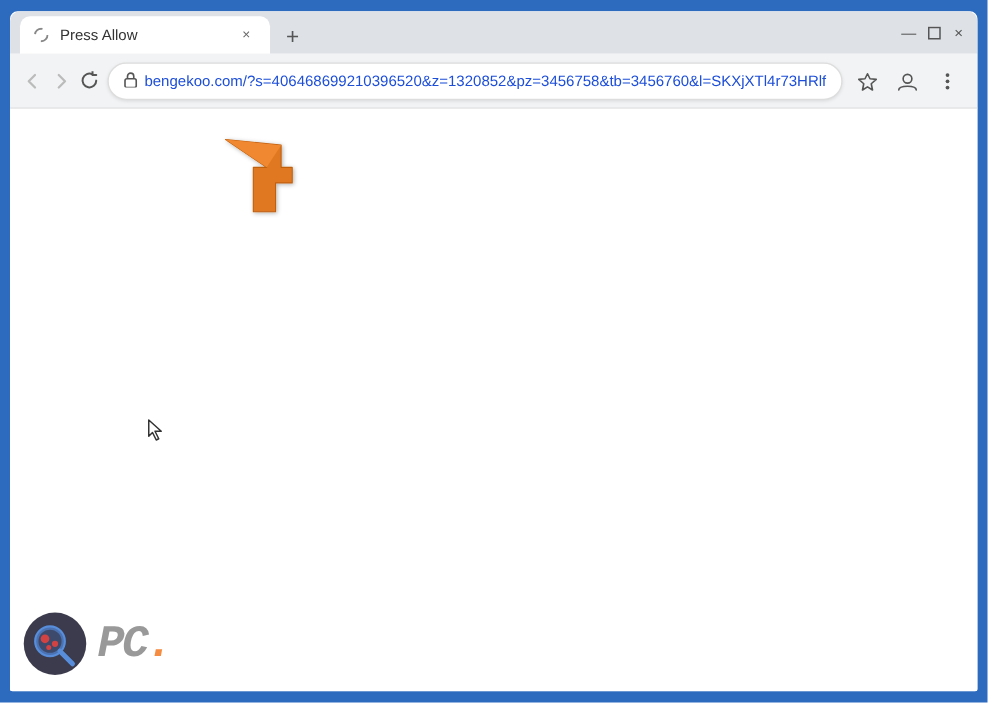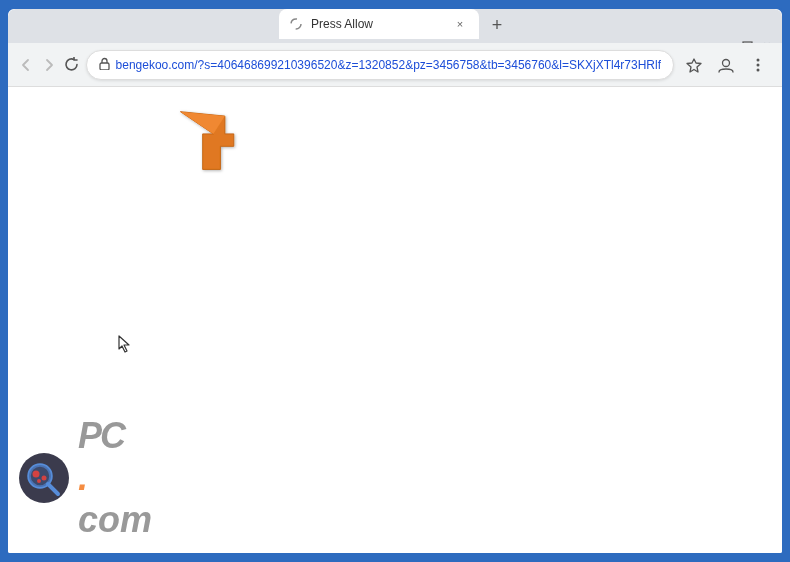--- a/index.html
+++ b/index.html
@@ -29,21 +29,20 @@
 
     
     .title-bar {
       background: #dee1e6;
       display: flex;
       align-items: center;
       height: 34px;
       padding: 0 8px;
       border-radius: 8px 8px 0 0;
       flex-shrink: 0;
-      flex-direction: column;
     }
 
     .tab-area {
       display: flex;
       align-items: flex-end;
       flex: 1;
       height: 100%;
     }
 
     .tab {
@@ -240,22 +239,21 @@
       width: 52px;
       height: 52px;
     }
 
     .watermark-text {
       display: flex;
       align-items: baseline;
       gap: 0;
       font-size: 36px;
       font-weight: 900;
-      font-family: Liberation Sans, sans-serif;
-      flex-direction: column;
+      font-family: Liberation Mono, monospace;
     }
 
     .watermark-pc {
       color: #888;
       font-style: italic;
       letter-spacing: -2px;
     }
 
     .watermark-risk {
       color: #f47920;
@@ -398,18 +396,17 @@
         <line x1="30" y1="32" x2="40" y2="42" stroke="#3a7ad4" stroke-width="4" stroke-linecap="round"></line>
 
         <circle cx="18" cy="22" r="3.5" fill="#cc2222"></circle>
         <circle cx="26" cy="26" r="2.5" fill="#cc2222"></circle>
         <circle cx="21" cy="29" r="2" fill="#cc2222"></circle>
       </svg>
 
       <div class="watermark-text">
         <span class="watermark-pc">PC</span>
         <span class="watermark-dot">.</span>
-        <span class="watermark-com">com</span>
       </div>
     </div>
 
   </div>
 </div>
 
 </body></html>

